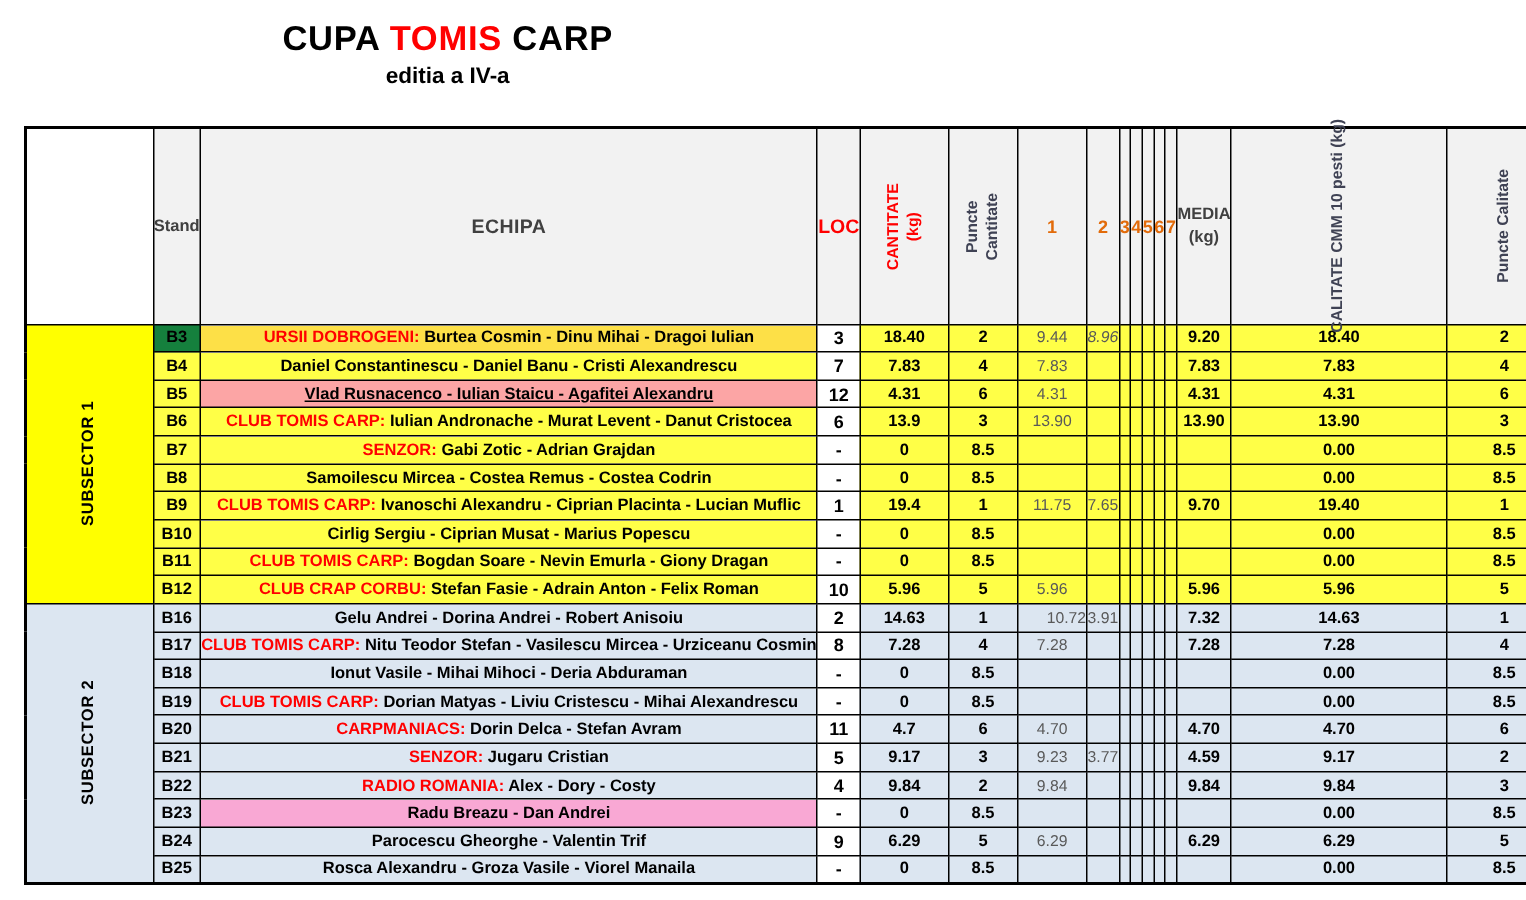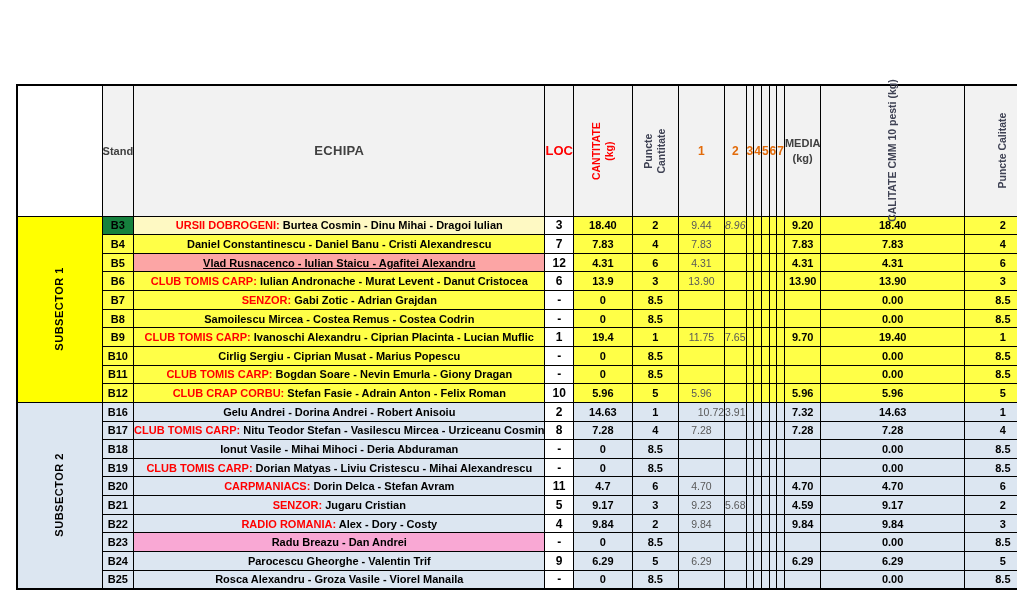--- a/index.html
+++ b/index.html
@@ -38,20 +38,22 @@
   td.team .prefix { color: #ff0000; }
   td.loc { background: #fff !important; font-size: 12px; }
   td.catch { font-weight: normal; color: #595959; font-size: 10.5px; }
   td.sector { font-weight: bold; }
   .sector .vwrap .vtext { font-size: 11px; font-weight: bold; color: #000; letter-spacing: 0.5px; }
 </style>
 </head>
 <body>
 
 <div id="title-block">
+  <div id="main-title"><span>CUPA </span><span class="accent">TOMIS</span><span> CARP</span></div>
+  <div id="subtitle-1">editia a IV-a</div>
 </div>
 
 <table id="results-table">
   <colgroup>
     <col style="width:27px">
       <col style="width:49px">
       <col style="width:414px">
       <col style="width:50px">
     <col style="width:47px">
       <col style="width:30px">
@@ -117,21 +119,21 @@
     </tr>
   </thead>
   <tbody>
       <tr>
         <td class="sector" rowspan="10" style="background: rgb(255, 255, 0);">
           <div class="vwrap">
             <div class="vtext">SUBSECTOR 1</div>
           </div>
         </td>
         <td style="background: #15803d;">B3</td>
-        <td class="team" style="background: #fef9c3;"><span class="prefix">URSII DOBROGENI: </span><span>Burtea Cosmin - Dinu Mihai - Dragoi Iulian</span></td>
+        <td class="team" style="background: #fde047;"><span class="prefix">URSII DOBROGENI: </span><span>Burtea Cosmin - Dinu Mihai - Dragoi Iulian</span></td>
         <td class="loc">3</td>
         <td style="background: rgb(255, 255, 71);">18.40</td>
         <td style="background: rgb(255, 255, 71);">2</td>
         <td class="catch" style="background: rgb(255, 255, 71);">9.44</td>
         <td class="catch" style="background: rgb(255, 255, 71); font-style: italic;">8.96</td>
         <td class="catch" style="background: rgb(255, 255, 71);"></td>
         <td class="catch" style="background: rgb(255, 255, 71);"></td>
         <td class="catch" style="background: rgb(255, 255, 71);"></td>
         <td class="catch" style="background: rgb(255, 255, 71);"></td>
         <td class="catch" style="background: rgb(255, 255, 71);"></td>
@@ -384,21 +386,21 @@
         <td style="background: rgb(220, 230, 241);">4.70</td>
         <td style="background: rgb(220, 230, 241);">6</td>
       </tr>
       <tr>
         <td style="background: rgb(220, 230, 241);">B21</td>
         <td class="team" style="background: rgb(220, 230, 241);"><span class="prefix">SENZOR: </span><span>Jugaru Cristian</span></td>
         <td class="loc">5</td>
         <td style="background: rgb(220, 230, 241);">9.17</td>
         <td style="background: rgb(220, 230, 241);">3</td>
         <td class="catch" style="background: rgb(220, 230, 241);">9.23</td>
-        <td class="catch" style="background: rgb(220, 230, 241);">5.68</td>
+        <td class="catch" style="background: rgb(220, 230, 241);">3.77</td>
         <td class="catch" style="background: rgb(220, 230, 241);"></td>
         <td class="catch" style="background: rgb(220, 230, 241);"></td>
         <td class="catch" style="background: rgb(220, 230, 241);"></td>
         <td class="catch" style="background: rgb(220, 230, 241);"></td>
         <td class="catch" style="background: rgb(220, 230, 241);"></td>
         <td style="background: rgb(220, 230, 241);">4.59</td>
         <td style="background: rgb(220, 230, 241);">9.17</td>
         <td style="background: rgb(220, 230, 241);">2</td>
       </tr>
       <tr>

